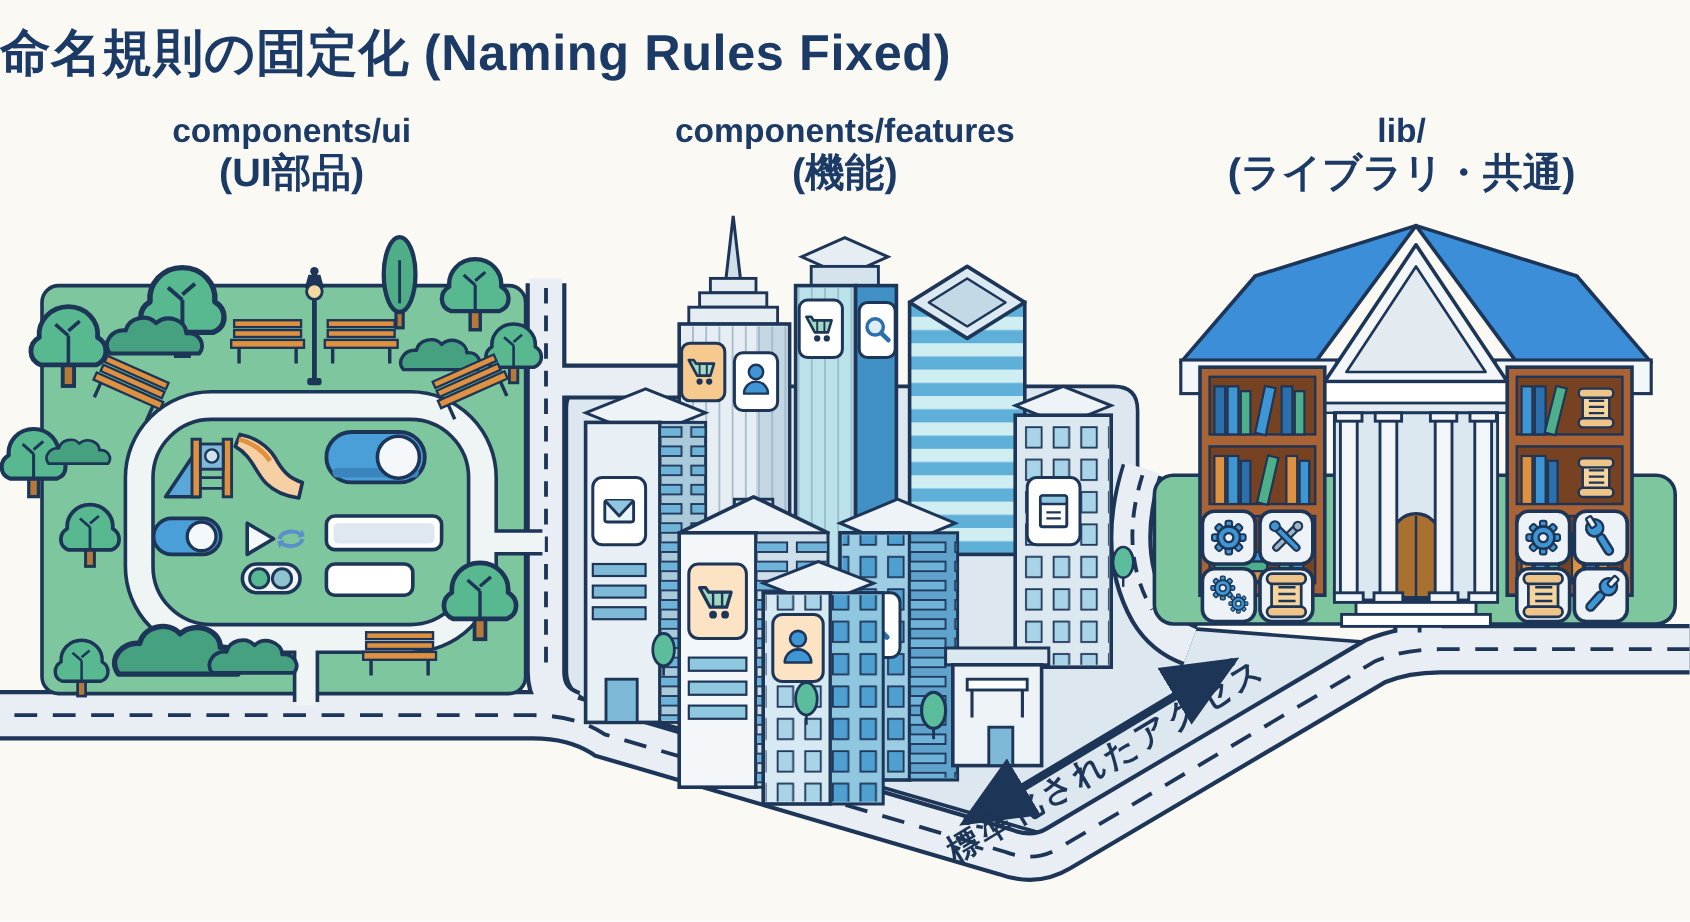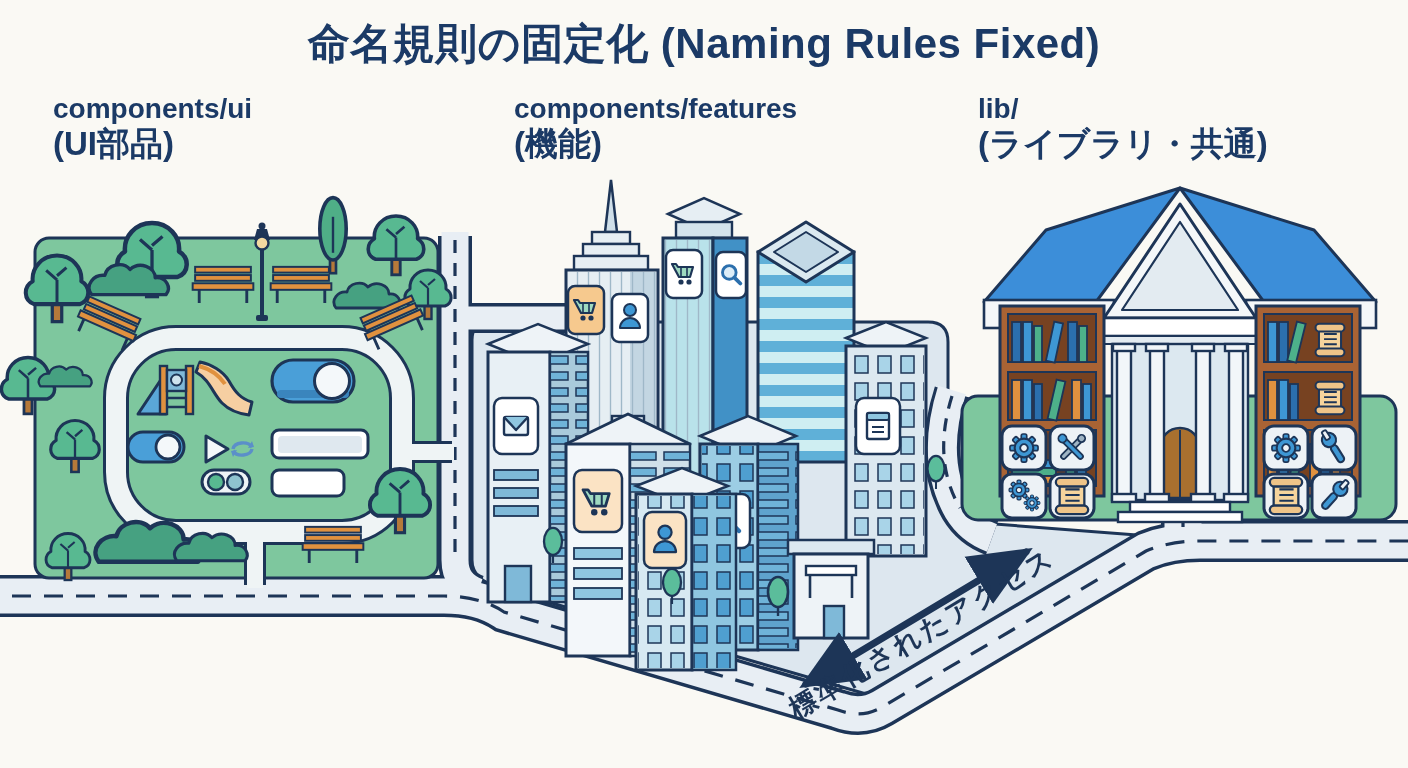--- a/index.html
+++ b/index.html
@@ -1,21 +1,21 @@
 <!DOCTYPE html>
 <html><head>
 <meta charset="utf-8">
 <style>
   html,body{margin:0;padding:0;}
   body{font-family:"Liberation Sans","DejaVu Sans",sans-serif;}
   .stage{position:relative;width:1408px;height:768px;background:#faf9f4;overflow:hidden;}
   .stage svg{position:absolute;left:0;top:0;}
-  .page-title{position:absolute;left:0;top:16px;width:1408px;text-align:center;
+  .page-title{position:absolute;left:0;top:16px;width:1408px;text-align:left;
     font-size:42px;font-weight:700;color:#1b3a66;letter-spacing:.5px;}
-  .zone-head{position:absolute;top:92px;width:380px;color:#1b3a66;line-height:1.18;}
+  .zone-head{position:absolute;top:92px;width:380px;text-align:center;color:#1b3a66;line-height:1.18;}
   .zone-head .en{font-size:28px;font-weight:700;}
   .zone-head .ja{font-size:33px;font-weight:700;}
   .zh-ui{left:53px;}
   .zh-features{left:514px;}
   .zh-lib{left:978px;}
   .arrow-label{position:absolute;left:922px;top:633px;transform:translate(-50%,-50%) rotate(-31deg);
     font-size:27px;font-weight:700;color:#1d3557;letter-spacing:3px;white-space:nowrap;}
 </style>
 </head>
 <body>

